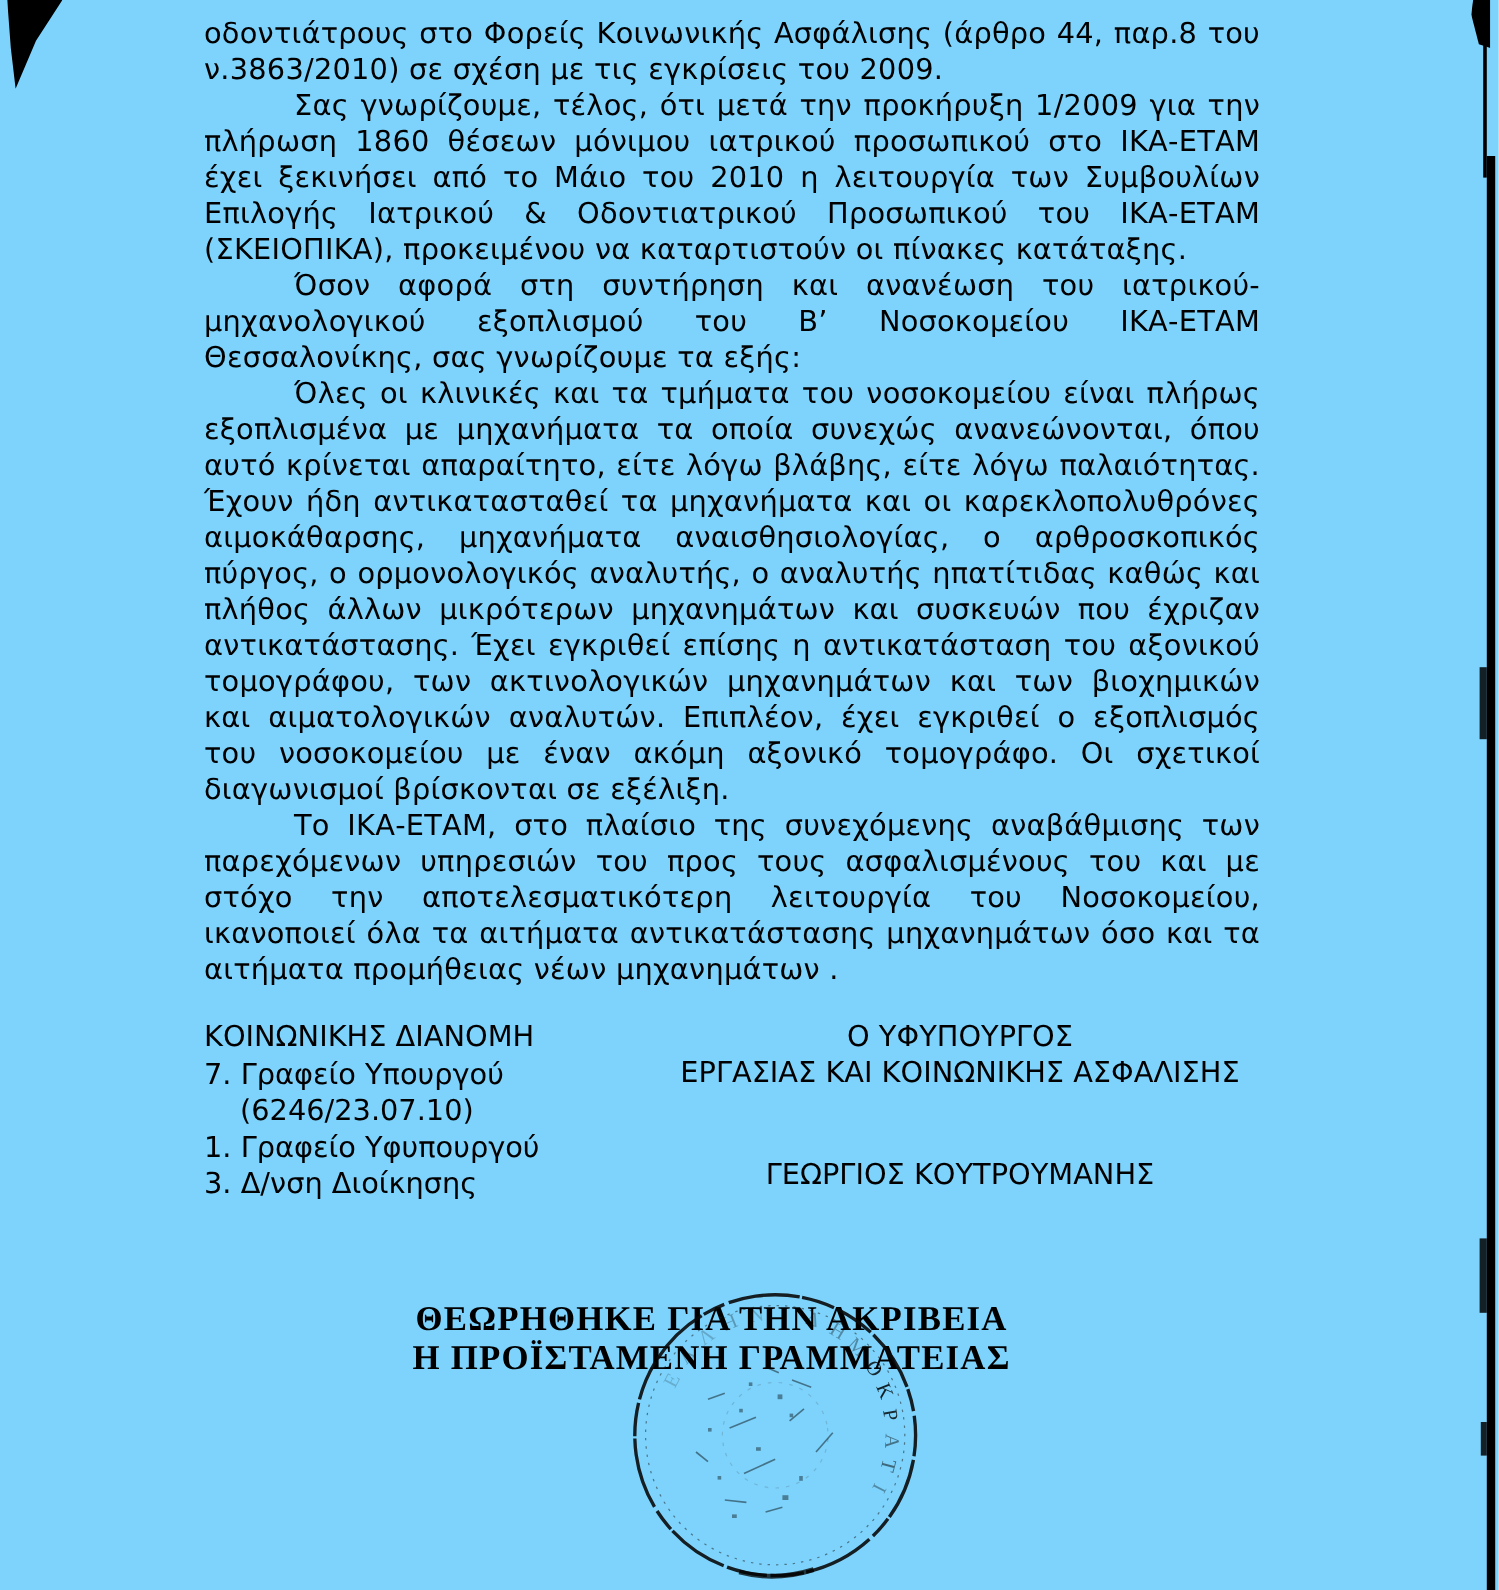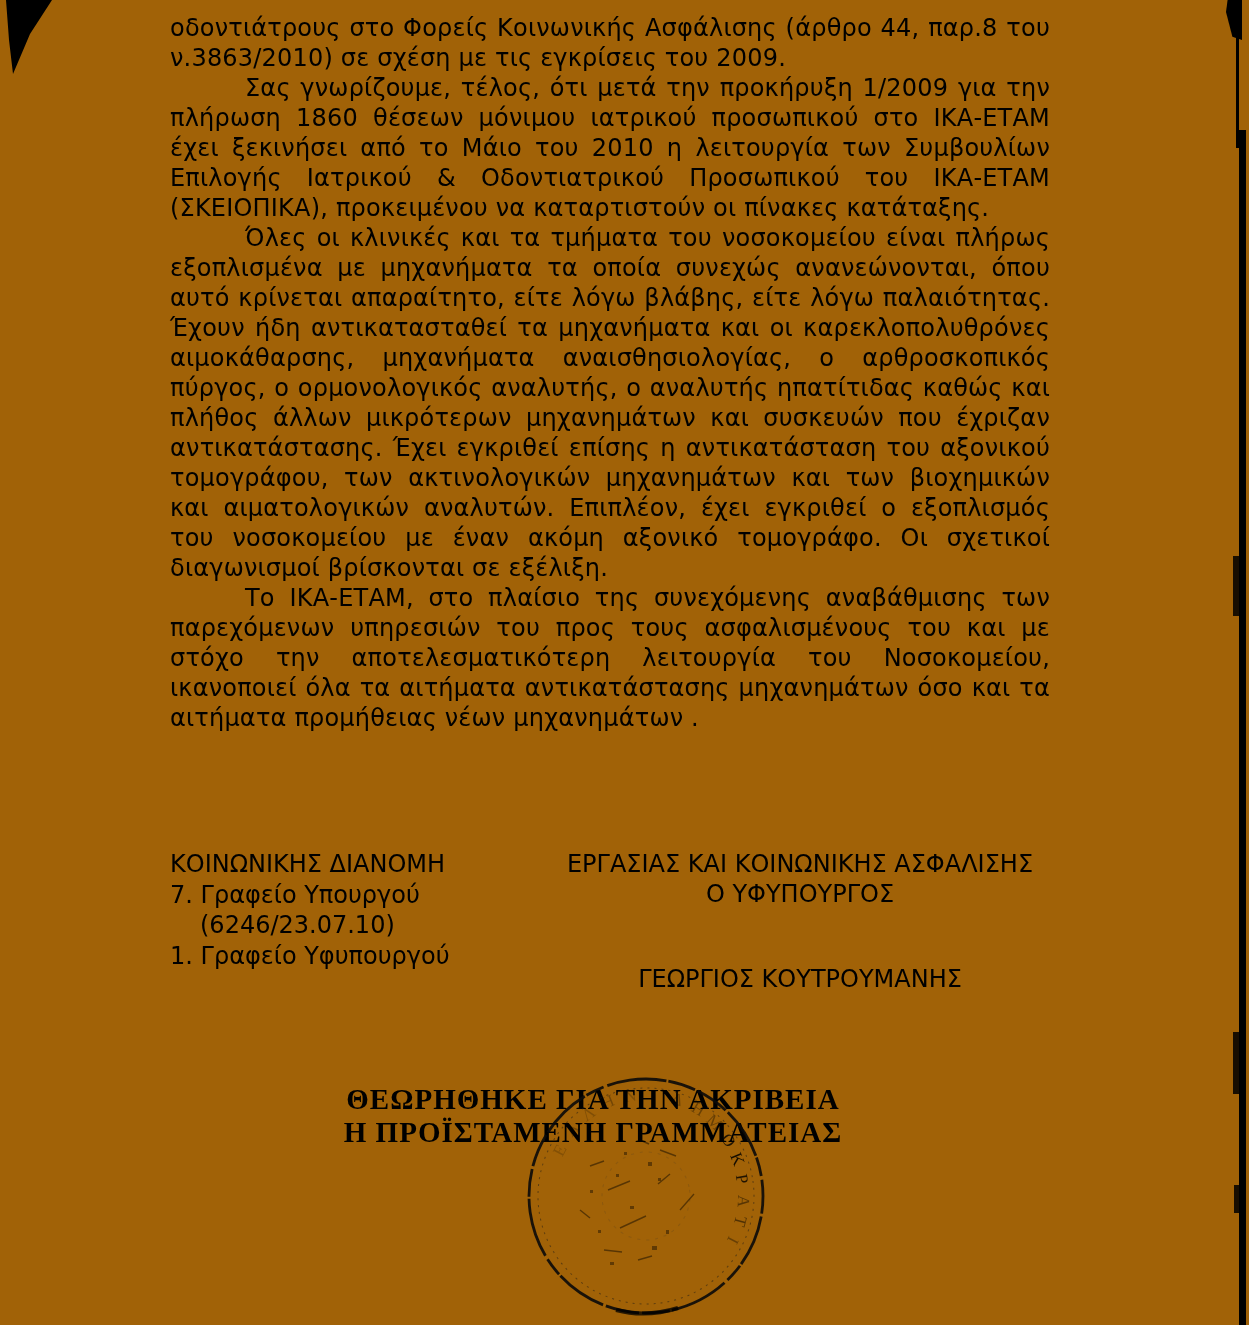--- a/index.html
+++ b/index.html
@@ -1,19 +1,19 @@
 <!DOCTYPE html>
 <html><head>
 <meta charset="utf-8">
 <style>
   html,body{margin:0;padding:0;background:#fff;}
   .page{
     position:relative;
     width:1249px;height:1325px;
-    background:#a16207;
+    background:#7dd3fc;
     overflow:hidden;
     font-family:"DejaVu Sans",sans-serif;
     color:#000;
   }
   
   .corner-fold{
     position:absolute;left:0;top:0;width:56px;height:78px;background:#000;
     clip-path:polygon(6px 0px,52px 0px,30px 34px,13px 74px,9px 40px);
   }
   .edge-blob{position:absolute;left:1226px;top:0;width:16px;height:40px;background:#000;
@@ -58,34 +58,36 @@
   <div class="edge-blob"></div>
   <div class="edge-line"></div>
   <div class="edge-bar"></div>
   <div class="edge-notch n1"></div>
   <div class="edge-notch n2"></div>
   <div class="edge-notch n3"></div>
 
   <div class="body-text">
     <p class="para no-indent">οδοντιάτρους στο Φορείς Κοινωνικής Ασφάλισης (άρθρο 44, παρ.8 του ν.3863/2010) σε σχέση με τις εγκρίσεις του 2009.</p>
     <p class="para">Σας γνωρίζουμε, τέλος, ότι μετά την προκήρυξη 1/2009 για την πλήρωση 1860 θέσεων μόνιμου ιατρικού προσωπικού στο ΙΚΑ-ΕΤΑΜ έχει ξεκινήσει από το Μάιο του 2010 η λειτουργία των Συμβουλίων Επιλογής Ιατρικού &amp; Οδοντιατρικού Προσωπικού του ΙΚΑ-ΕΤΑΜ (ΣΚΕΙΟΠΙΚΑ), προκειμένου να καταρτιστούν οι πίνακες κατάταξης.</p>
+    <p class="para">Όσον αφορά στη συντήρηση και ανανέωση του ιατρικού-μηχανολογικού εξοπλισμού του Β’ Νοσοκομείου ΙΚΑ-ΕΤΑΜ Θεσσαλονίκης, σας γνωρίζουμε τα εξής:</p>
     <p class="para">Όλες οι κλινικές και τα τμήματα του νοσοκομείου είναι πλήρως εξοπλισμένα με μηχανήματα τα οποία συνεχώς ανανεώνονται, όπου αυτό κρίνεται απαραίτητο, είτε λόγω βλάβης, είτε λόγω παλαιότητας. Έχουν ήδη αντικατασταθεί τα μηχανήματα και οι καρεκλοπολυθρόνες αιμοκάθαρσης, μηχανήματα αναισθησιολογίας, ο αρθροσκοπικός πύργος, ο ορμονολογικός αναλυτής, ο αναλυτής ηπατίτιδας καθώς και πλήθος άλλων μικρότερων μηχανημάτων και συσκευών που έχριζαν αντικατάστασης. Έχει εγκριθεί επίσης η αντικατάσταση του αξονικού τομογράφου, των ακτινολογικών μηχανημάτων και των βιοχημικών και αιματολογικών αναλυτών. Επιπλέον, έχει εγκριθεί ο εξοπλισμός του νοσοκομείου με έναν ακόμη αξονικό τομογράφο. Οι σχετικοί διαγωνισμοί βρίσκονται σε εξέλιξη.</p>
     <p class="para">Το ΙΚΑ-ΕΤΑΜ, στο πλαίσιο της συνεχόμενης αναβάθμισης των παρεχόμενων υπηρεσιών του προς τους ασφαλισμένους του και με στόχο την αποτελεσματικότερη λειτουργία του Νοσοκομείου, ικανοποιεί όλα τα αιτήματα αντικατάστασης μηχανημάτων όσο και τα αιτήματα προμήθειας νέων μηχανημάτων .</p>
   </div>
 
   <div class="dist">
     <div class="dist-line">ΚΟΙΝΩΝΙΚΗΣ ΔΙΑΝΟΜΗ</div>
     <div class="dist-line">7. Γραφείο Υπουργού</div>
     <div class="dist-line sub">(6246/23.07.10)</div>
     <div class="dist-line">1. Γραφείο Υφυπουργού</div>
+    <div class="dist-line">3. Δ/νση Διοίκησης</div>
   </div>
 
   <div class="sig">
+    <div class="sig-title">Ο ΥΦΥΠΟΥΡΓΟΣ</div>
     <div class="sig-title">ΕΡΓΑΣΙΑΣ ΚΑΙ ΚΟΙΝΩΝΙΚΗΣ ΑΣΦΑΛΙΣΗΣ</div>
-    <div class="sig-title">Ο ΥΦΥΠΟΥΡΓΟΣ</div>
     <div class="sig-name">ΓΕΩΡΓΙΟΣ ΚΟΥΤΡΟΥΜΑΝΗΣ</div>
   </div>
 
   <div class="certify">
     <div class="certify-line">ΘΕΩΡΗΘΗΚΕ ΓΙΑ ΤΗΝ ΑΚΡΙΒΕΙΑ</div>
     <div class="certify-line">Η ΠΡΟΪΣΤΑΜΕΝΗ ΓΡΑΜΜΑΤΕΙΑΣ</div>
   </div>
 
   <svg class="seal" viewBox="0 0 252 252" xmlns="http://www.w3.org/2000/svg">
     <g transform="rotate(-8 126 126)">

